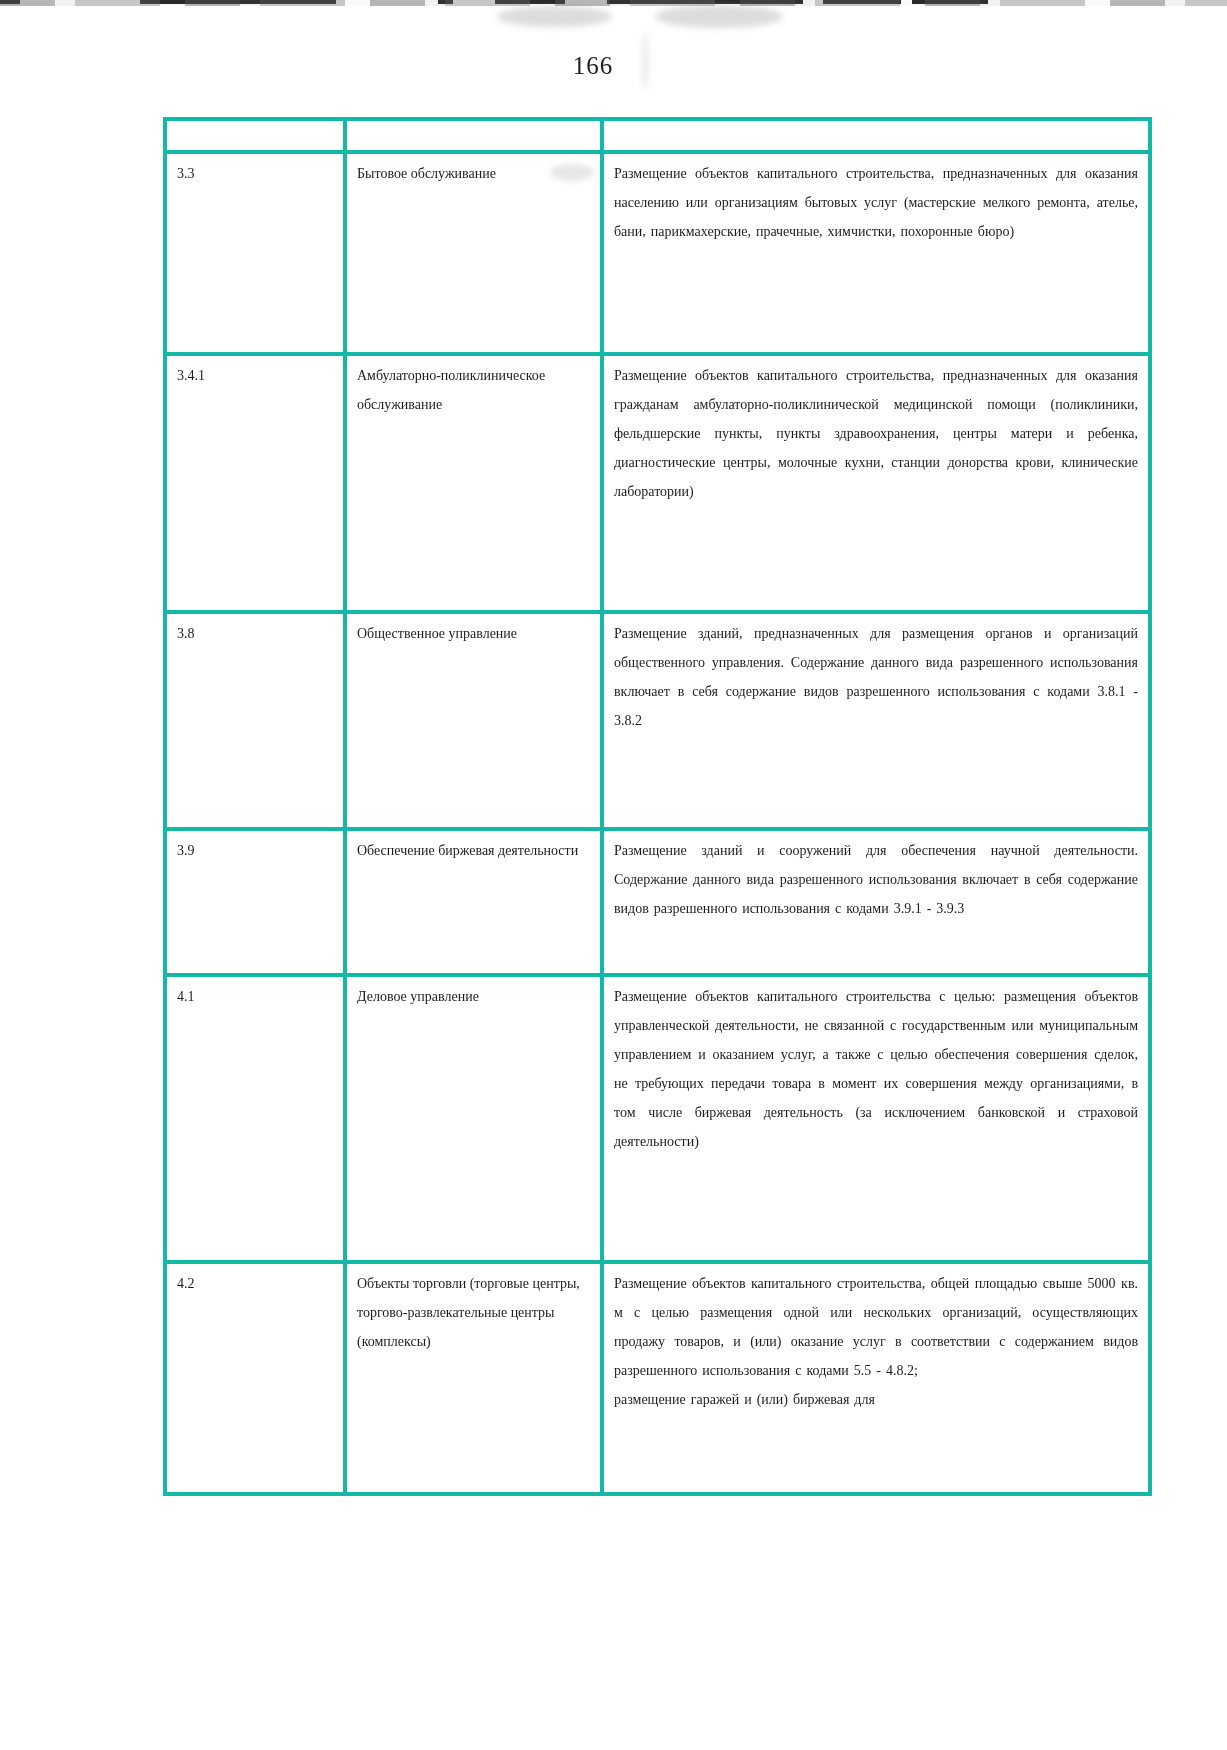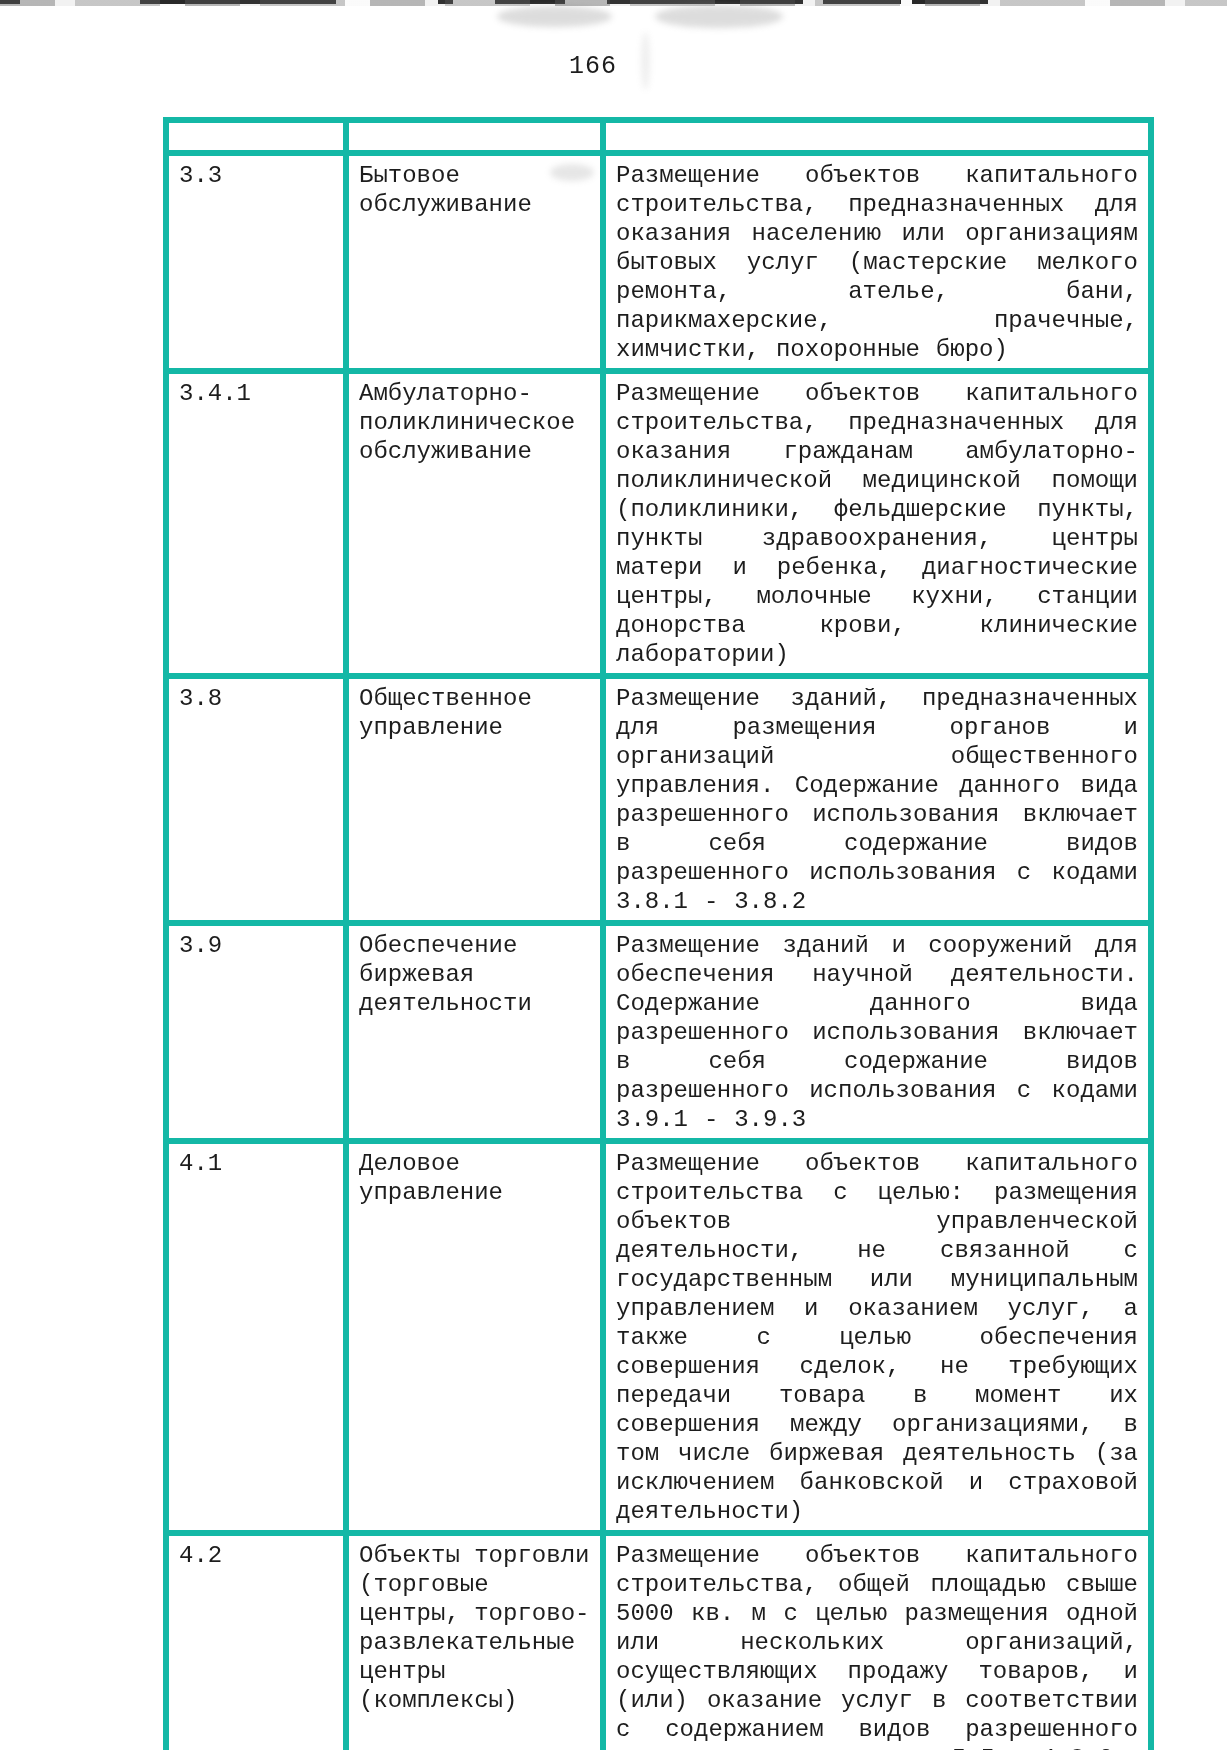--- a/index.html
+++ b/index.html
@@ -1,42 +1,42 @@
 <!DOCTYPE html>
 <html><head>
 <meta charset="utf-8">
 <style>
   html,body { margin:0; padding:0; background:#888; }
   .page {
     position:relative;
     width:1227px; height:1750px;
     background:#ffffff;
-    font-family:Liberation Mono, monospace;
+    font-family:Liberation Serif, serif;
     color:#1d1d1d;
     overflow:hidden;
     margin:0 auto;
   }
   .page-number {
     position:absolute;
     left:548px; top:52px; width:90px;
     text-align:center;
     font-size:25px;
     letter-spacing:1px;
   }
   table.vri {
     position:absolute;
     left:163px; top:117px;
     width:985px;
     border-collapse:collapse;
     table-layout:fixed;
   }
   table.vri td {
-    border:6px solid #14b8a6;
+    border:4px solid #14b8a6;
     vertical-align:top;
-    font-size:24px;
+    font-size:14px;
     line-height:29px;
     padding:5px 10px 4px 10px;
     overflow:hidden;
   }
   table.vri { border-bottom:3px solid #151515; }
   col.c1 { width:180px; }
   col.c2 { width:257px; }
   col.c3 { width:548px; }
   tr.r0 td { padding:2px; }
   tr.r0 { height:33px; }

